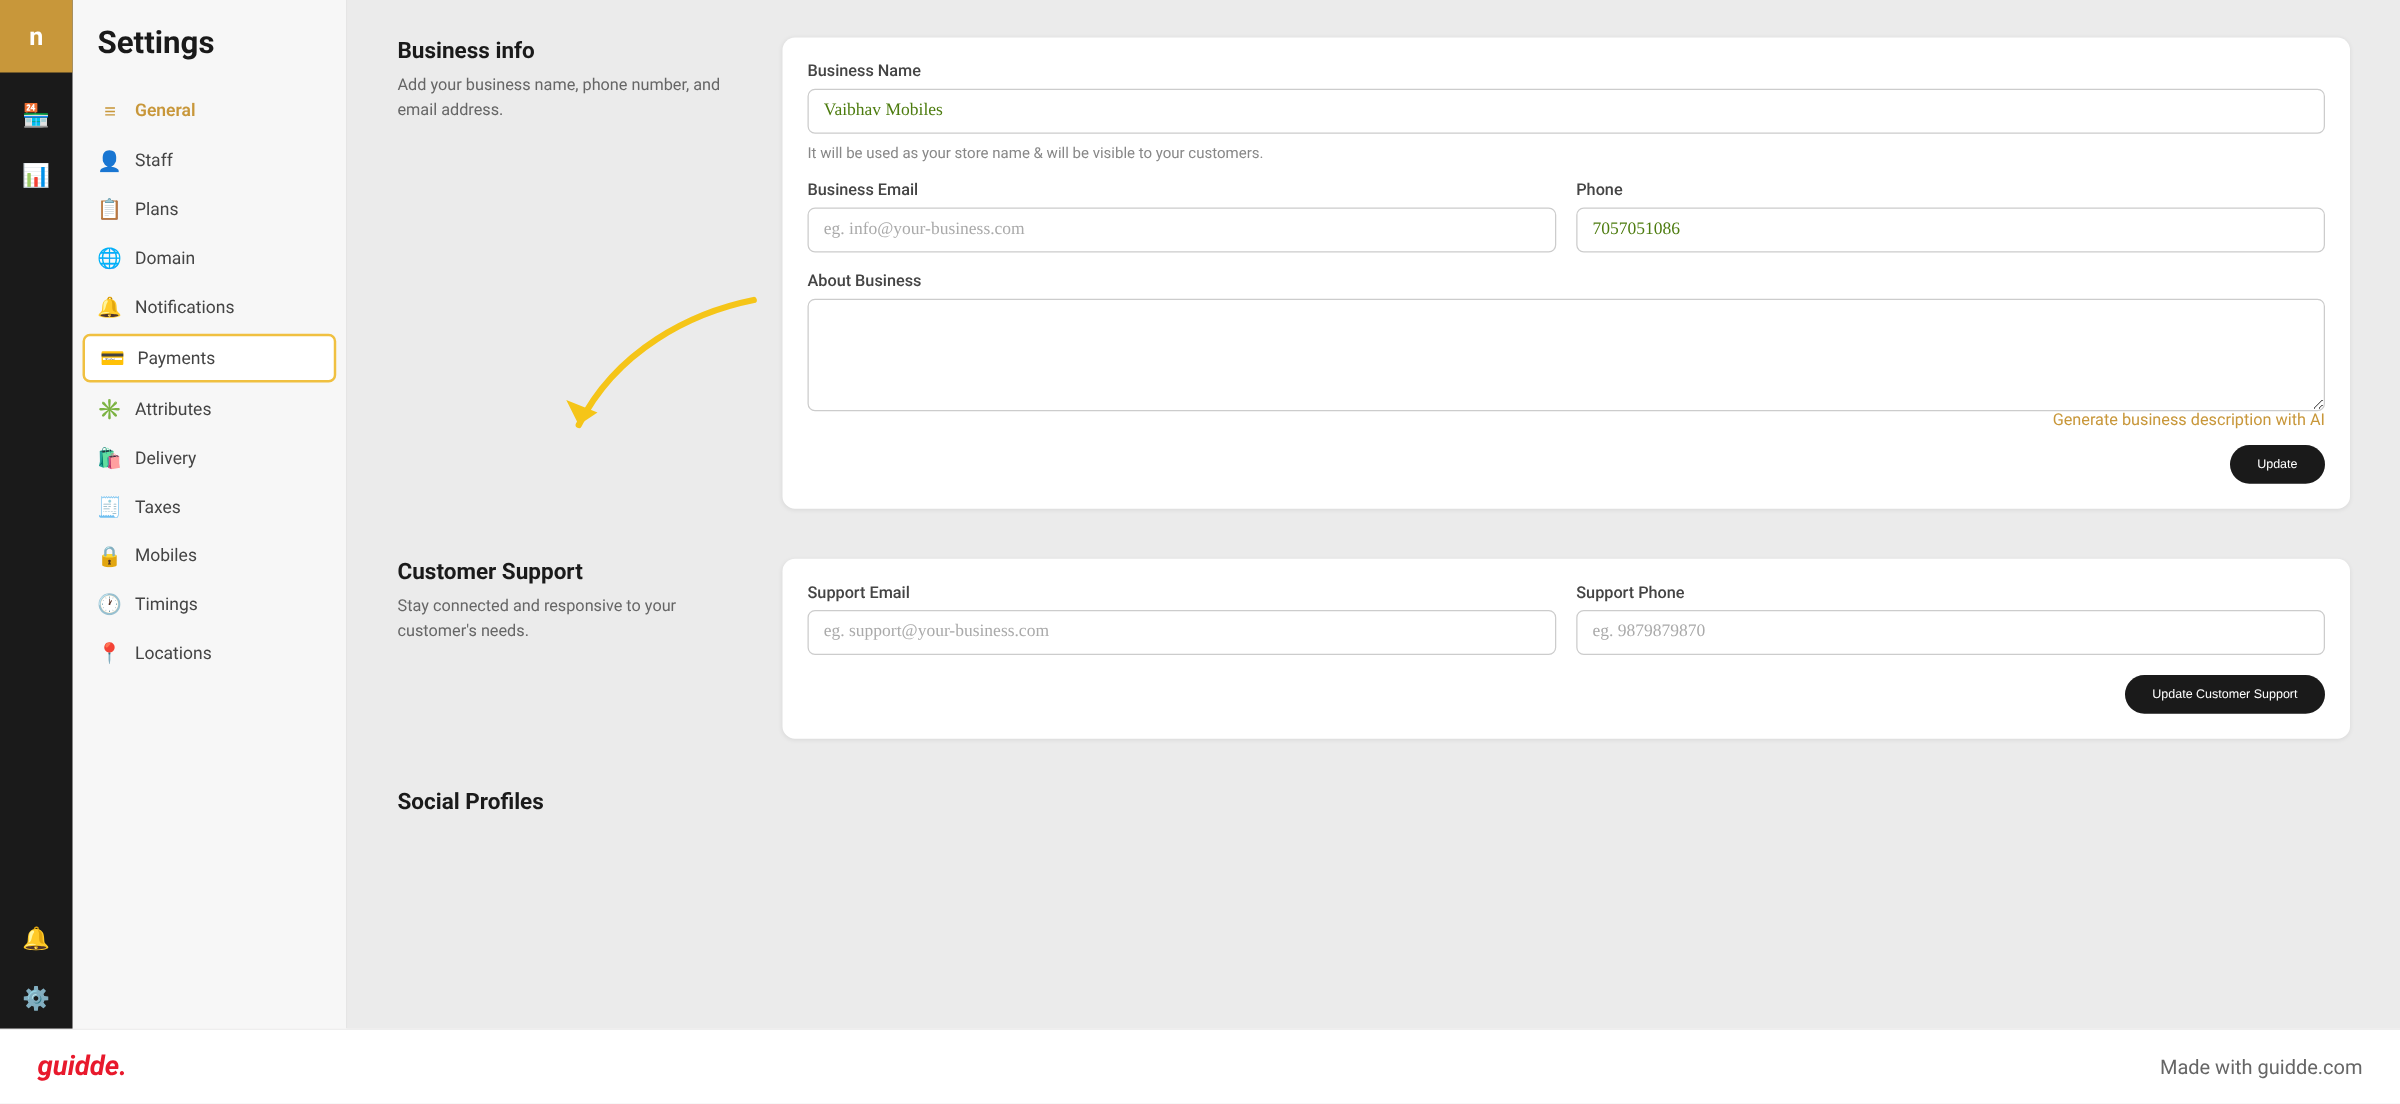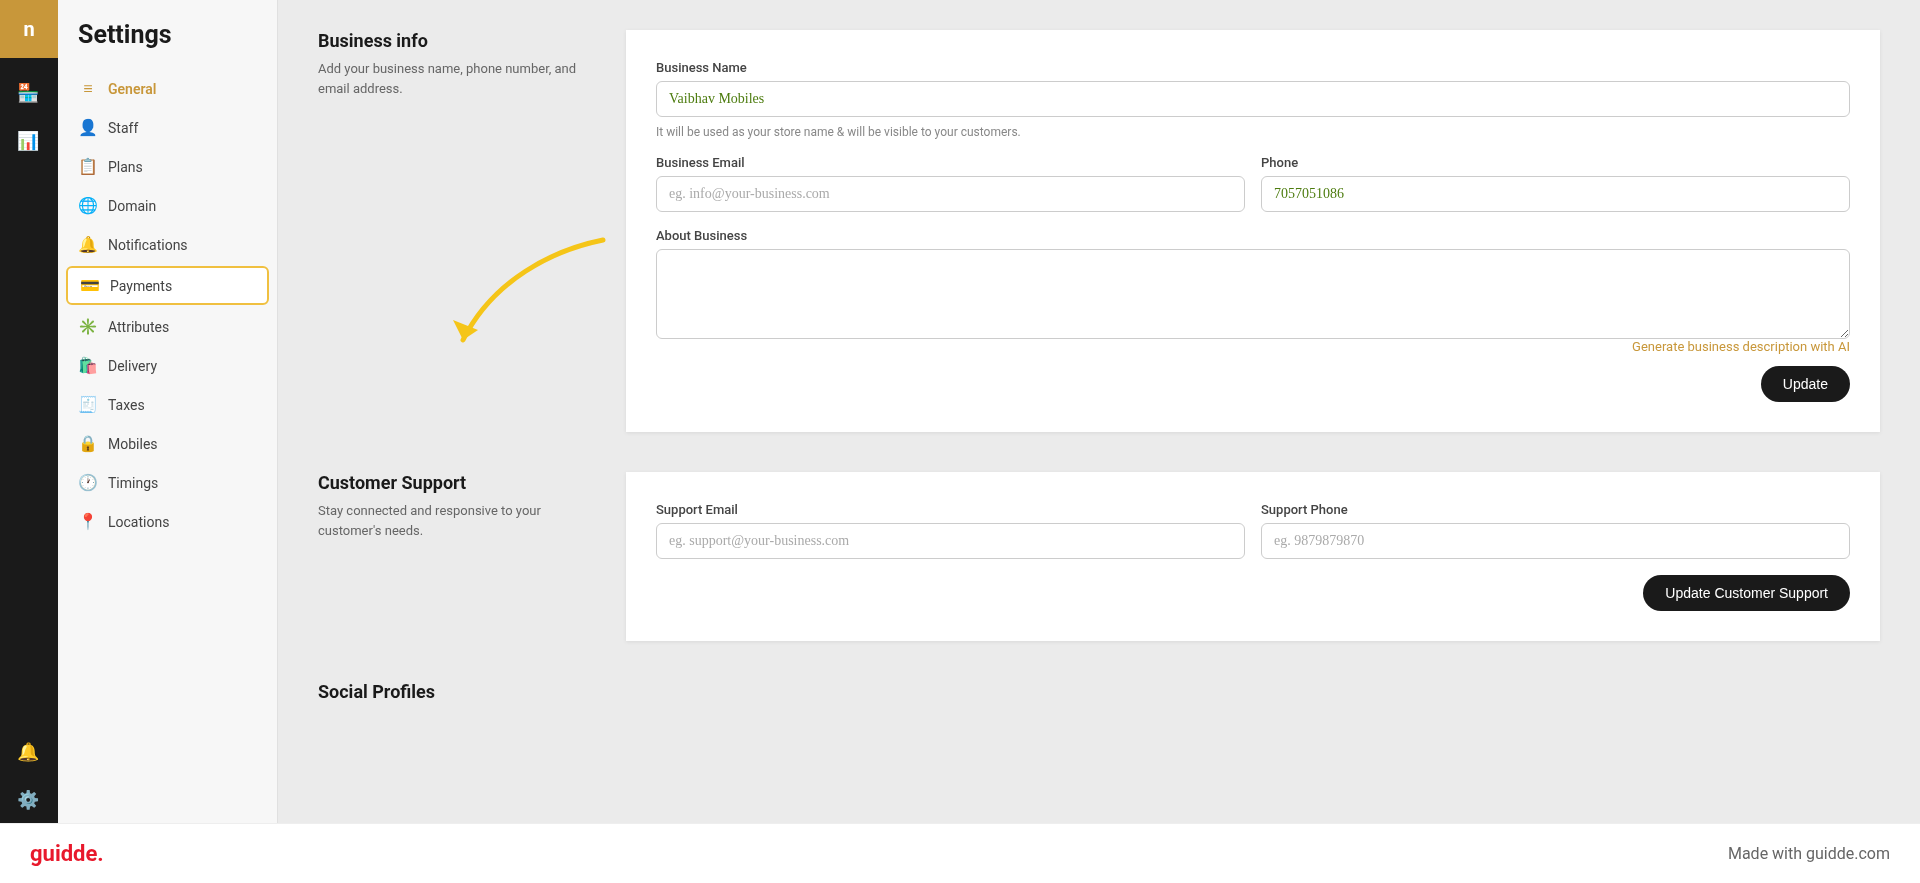--- a/index.html
+++ b/index.html
@@ -110,22 +110,22 @@
     }
     .section-info-desc {
       font-size: 13px;
       color: #666;
       line-height: 1.5;
     }
 
     .section-card {
       flex: 1;
       background: white;
-      border-radius: 0;
-      padding: 30px;
+      border-radius: 10px;
+      padding: 20px;
       box-shadow: 0 1px 4px rgba(0,0,0,0.08);
     }
 
     .form-row {
       display: flex;
       gap: 16px;
       margin-bottom: 16px;
     }
     .form-group {
       flex: 1;
@@ -175,21 +175,21 @@
       cursor: pointer;
       margin-bottom: 12px;
     }
 
     .btn-dark {
       background: #1a1a1a;
       color: white;
       border: none;
       border-radius: 20px;
       padding: 10px 22px;
-      font-size: 14px;
+      font-size: 10px;
       font-weight: 500;
       cursor: pointer;
       float: right;
     }
 
     .clearfix::after { content: ''; display: block; clear: both; }
 
     
     .footer {
       height: 60px;
@@ -199,21 +199,21 @@
       justify-content: space-between;
       padding: 0 30px;
       border-top: 1px solid #eee;
       flex-shrink: 0;
     }
     .footer-logo {
       font-size: 22px;
       font-weight: 700;
       color: #e8192c;
     }
-    .footer-logo span { }
+    .footer-logo span { font-style: italic; }
     .footer-text {
       font-size: 16px;
       color: #666;
     }
   </style>
 </head>
 <body>
 
 <div class="app-container">
 

